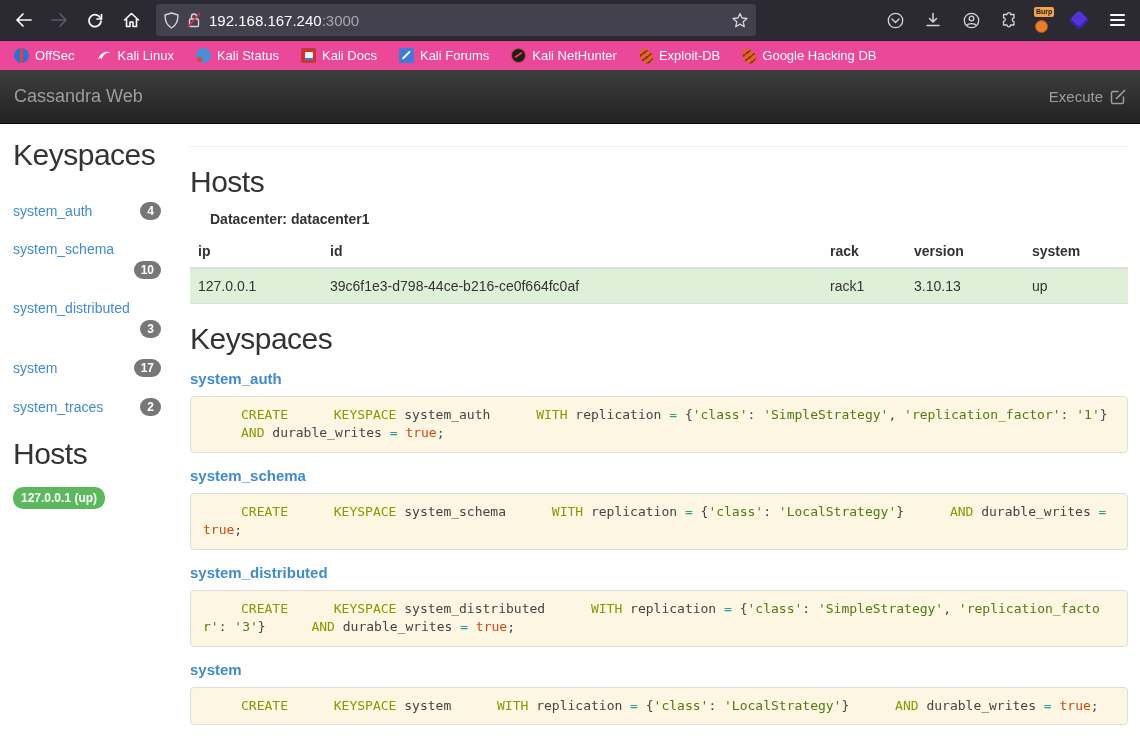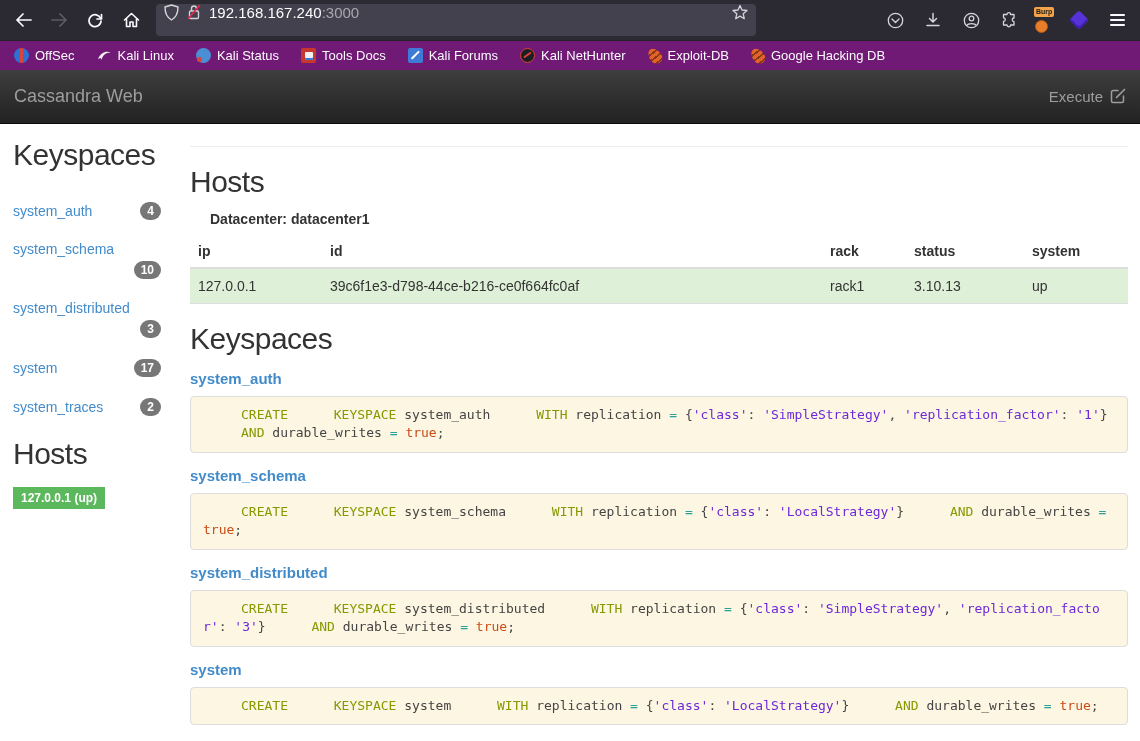--- a/index.html
+++ b/index.html
@@ -4,81 +4,81 @@
 <style>
   * { box-sizing: border-box; margin: 0; padding: 0; }
   html,body { width:1140px; height:741px; }
   body { font-family:"Liberation Sans", sans-serif; background:#fff; overflow:hidden; }
   .window { width:1140px; height:741px; overflow:hidden; position:relative; background:#fff; }
 
   
   .fx-toolbar { height:40px; background:#2b2a33; display:flex; align-items:center; padding:0 8px; }
   .tb-btn { width:30px; height:30px; display:flex; align-items:center; justify-content:center; border-radius:4px; flex-shrink:0; }
   .nav-group { display:flex; gap:6px; align-items:center; margin-right:10px; }
-  .urlbar { width:600px; height:32px; background:#42414d; border-radius:4px; display:flex; padding:0 8px; gap:8px; }
+  .urlbar { width:600px; height:32px; background:#42414d; border-radius:4px; display:flex; align-items:center; padding:0 8px; gap:8px; }
   .url-text { font-size:15px; color:#fbfbfe; flex:1; white-space:nowrap; overflow:hidden; }
   .url-port { color:#a8a7b0; }
   .fx-right { margin-left:auto; display:flex; gap:8px; align-items:center; }
   .burp-wrap { width:24px; height:26px; position:relative; }
   .burp-tag { position:absolute; top:0; left:2px; background:#f5a34a; color:#21201a; font-size:7px; font-weight:bold; padding:1px 2px; border-radius:2px; line-height:1.1; }
   .burp-face { position:absolute; bottom:0; left:3px; width:13px; height:13px; border-radius:50%; background:#e87d2b; border:1px solid #b35c14; }
   .foxy { width:14px; height:14px; background:#5633d9; border-radius:3px; transform:rotate(45deg); box-shadow:inset -2px -2px 0 #3f1fb0; }
   .hamburger { display:flex; flex-direction:column; gap:3px; }
   .hamburger span { display:block; width:15px; height:1.8px; background:#fbfbfe; border-radius:1px; }
 
-  .bookmarks { height:30px; background:#701a75; border-top:1px solid #23222b; display:flex; align-items:center; padding:0 14px; gap:22px; }
+  .bookmarks { height:30px; background:#ec4899; border-top:1px solid #23222b; display:flex; align-items:center; padding:0 14px; gap:22px; }
   .bm { display:flex; align-items:center; gap:6px; color:#fbfbfe; font-size:13px; white-space:nowrap; }
   .bm-icon { width:15px; height:15px; display:inline-block; position:relative; flex-shrink:0; }
   .ic-offsec { border-radius:50%; background:linear-gradient(90deg,#2f6fd6 0 38%, #d8453a 38% 62%, #2f6fd6 62% 100%); }
   .ic-kali { background:transparent; }
   .ic-kali svg { display:block; }
   .ic-ktools { border-radius:50%; background:#4b8ed4; }
   .ic-ktools::after { content:""; position:absolute; left:1px; bottom:1px; width:5px; height:5px; border-radius:50%; background:#d8453a; }
   .ic-kdocs { border-radius:2px; background:#c6382d; }
   .ic-kdocs::after { content:""; position:absolute; left:3.5px; top:3.5px; width:8px; height:8px; background:#f2f2f2; border-radius:1px; box-shadow:inset 0 -2px 0 #3f7ad6; }
   .ic-kforums { border-radius:2px; background:#3f7ad6; }
   .ic-kforums::after { content:""; position:absolute; left:2px; top:6px; width:11px; height:2.4px; background:#fff; transform:rotate(-45deg); border-radius:1px; }
   .ic-knethunter { border-radius:50%; background:#1d1d22; border:1px solid #d8453a; }
   .ic-knethunter::after { content:""; position:absolute; left:2px; top:5px; width:9px; height:2.4px; background:#d8453a; transform:rotate(-35deg); border-radius:1px; }
   .ic-bug { border-radius:50% 50% 50% 50% / 62% 62% 40% 40%; background:repeating-linear-gradient(180deg,#e2622b 0 3px,#8a3a12 3px 4.5px); transform:rotate(-38deg) scaleY(1.15); width:12px; height:14px; margin:0 1px; }
 
   
   .app-navbar { height:54px; background:linear-gradient(#3e3e3e,#222); border-bottom:1px solid #080808; display:flex; align-items:center; justify-content:space-between; padding:0 14px; }
   .brand { color:#9d9d9d; font-size:18px; text-decoration:none; }
-  .execute { color:#9d9d9d; font-size:15px; text-decoration:none; display:flex; gap:7px; }
+  .execute { color:#9d9d9d; font-size:15px; text-decoration:none; display:flex; align-items:center; gap:7px; }
 
   
   .content { display:flex; align-items:flex-start; }
   .sidebar { width:190px; flex-shrink:0; padding:14px 0 0 13px; }
   .side-h { font-size:30px; font-weight:400; color:#333; letter-spacing:-0.5px; }
   .ks-list { margin-top:30px; width:148px; }
   .ks-item { display:flex; flex-wrap:wrap; align-items:center; margin-bottom:21px; }
   .ks-link { color:#428bca; font-size:14px; text-decoration:none; }
   .badge { margin-left:auto; background:#777; color:#fff; font-size:12px; font-weight:bold; padding:3px 7px; border-radius:10px; line-height:1; }
   .flex-break { flex-basis:100%; height:4px; }
   .hosts-h { margin-top:18px; }
-  .host-badge { display:inline-block; background:#5cb85c; color:#fff; font-size:12px; font-weight:bold; padding:4px 8px; border-radius:0; margin-top:16px; line-height:1.2; }
+  .host-badge { display:inline-block; background:#5cb85c; color:#fff; font-size:12px; font-weight:bold; padding:4px 8px; border-radius:10px; margin-top:16px; line-height:1.2; }
 
   .main { flex:1; padding:10px 12px 0 0; min-width:0; }
   .page-title { font-size:36px; font-weight:400; color:#333; margin:14px 0 10px; letter-spacing:-0.5px; }
   hr.rule { border:0; border-top:1px solid #eee; margin:12px 0 8px; }
   .section-h { font-size:30px; font-weight:400; color:#333; margin:18px 0 10px; letter-spacing:-0.5px; }
   .dc { font-weight:bold; font-size:14px; color:#333; margin:12px 0 8px;padding-left:20px; }
   table.hosts { width:100%; border-collapse:collapse; font-size:14px; color:#333; }
   table.hosts th { text-align:left; padding:8px; border-bottom:2px solid #ddd; font-weight:bold; }
   table.hosts td { padding:9px 8px; border-top:1px solid #ddd; border-bottom:1px solid #ddd; background:#dff0d8; }
   .col-ip{width:132px}.col-id{width:500px}.col-rack{width:84px}.col-ver{width:118px}
 
   .ks-section h4 { margin:14px 0 8px; }
   .ks-section h4 a { color:#428bca; font-weight:bold; font-size:15px; text-decoration:none; }
   pre.cql { background:#fdf6e3; border:1px solid #ddd; border-radius:4px; padding:9px 5px 9px 12px;
             font-family:"DejaVu Sans Mono", monospace; font-size:13px; line-height:1.42; color:#444;
             white-space:pre-wrap; word-break:break-all; overflow:hidden; }
   .tok-k { color:#859900;margin-left:38px; }
-  .tok-s { color:#6d28d9; }
+  .tok-s { color:#4d7c0f; }
   .tok-o { color:#2aa198; }
   .tok-l { color:#cb4b16;text-align:right; }
 
   svg { display:block; }
 </style>
 </head>
 <body>
 
 <div class="window">
 
@@ -182,21 +182,21 @@
           </svg>
         </span>
         <span>Kali Linux</span>
       </span>
       <span class="bm">
         <span class="bm-icon ic-ktools"></span>
         <span>Kali Status</span>
       </span>
       <span class="bm">
         <span class="bm-icon ic-kdocs"></span>
-        <span>Tools Docs</span>
+        <span>Kali Docs</span>
       </span>
       <span class="bm">
         <span class="bm-icon ic-kforums"></span>
         <span>Kali Forums</span>
       </span>
       <span class="bm">
         <span class="bm-icon ic-knethunter"></span>
         <span>Kali NetHunter</span>
       </span>
       <span class="bm">
@@ -264,21 +264,21 @@
             <col class="col-id">
             <col class="col-rack">
             <col class="col-ver">
             <col>
           </colgroup>
         <thead>
             <tr id="hosts-thead-row">
               <th>ip</th>
               <th>id</th>
               <th>rack</th>
-              <th>status</th>
+              <th>version</th>
               <th>system</th>
             </tr>
           </thead>
         <tbody id="hosts-tbody">
             <tr>
               <td>127.0.0.1</td>
               <td>39c6f1e3-d798-44ce-b216-ce0f664fc0af</td>
               <td>rack1</td>
               <td>3.10.13</td>
               <td>up</td>

